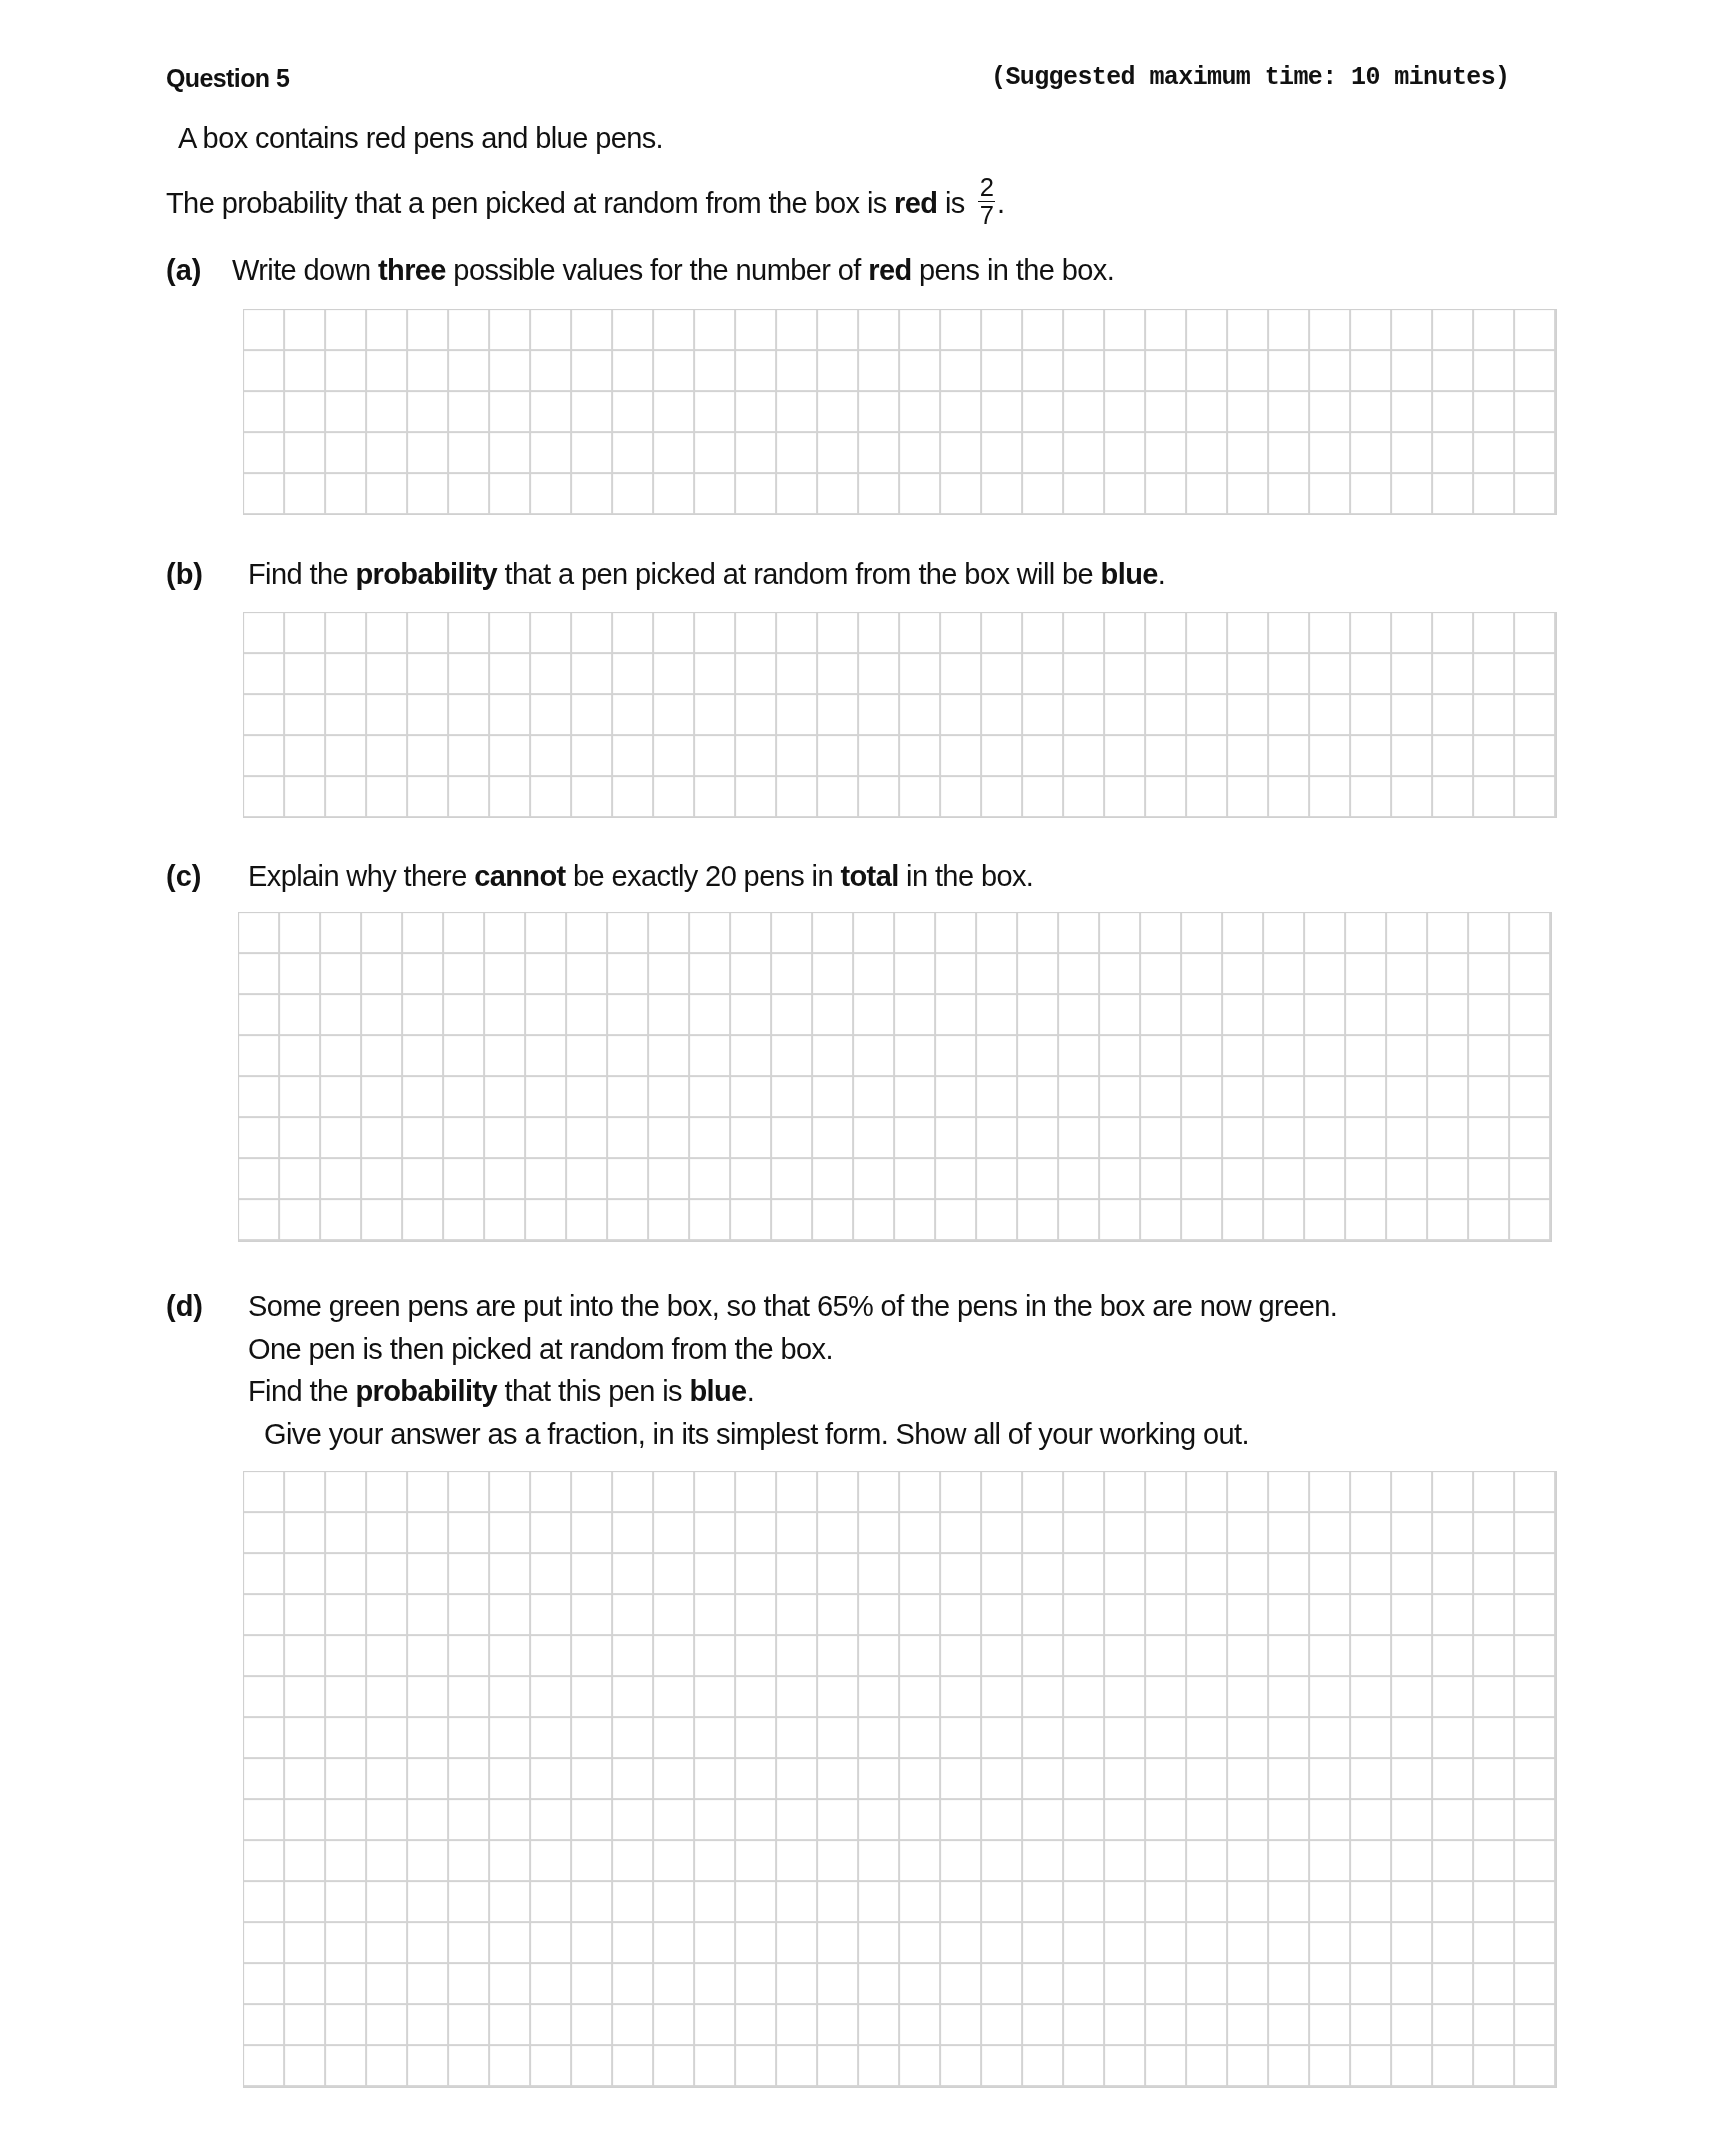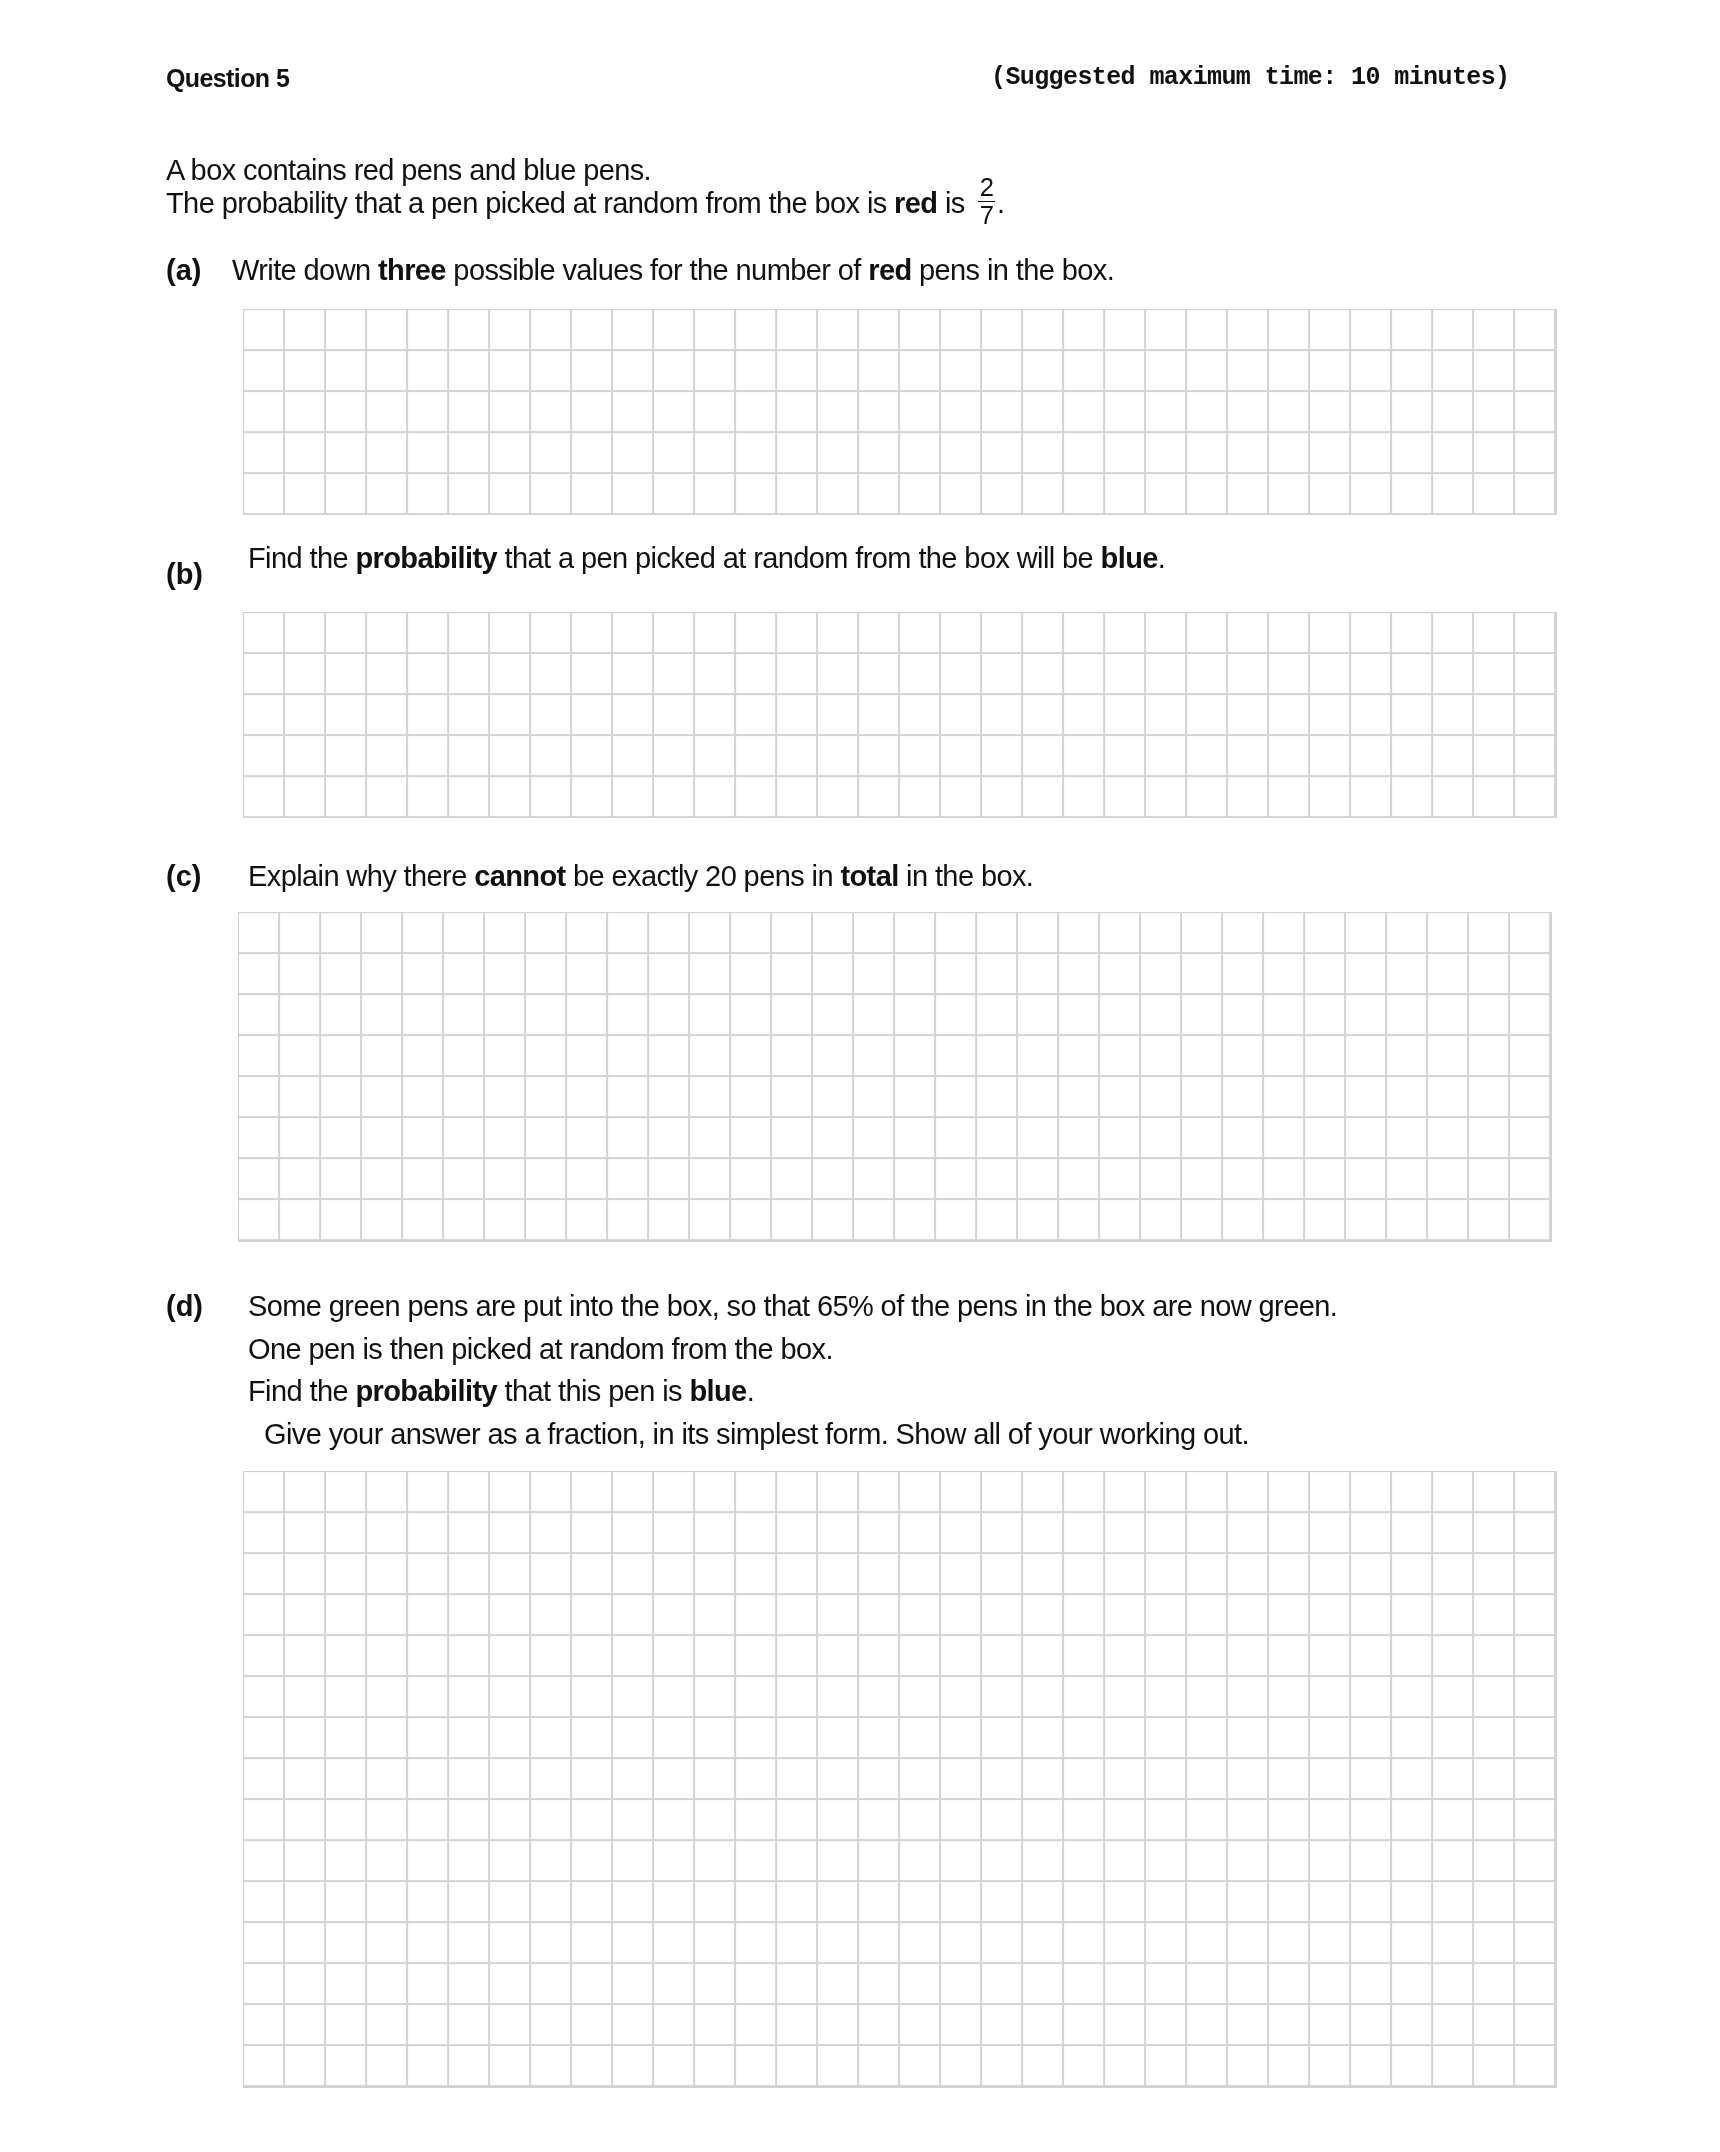--- a/index.html
+++ b/index.html
@@ -18,33 +18,33 @@
             linear-gradient(to right, #d3d3d3 0, #d3d3d3 1.9px, transparent 1.9px),
             linear-gradient(to bottom, #d3d3d3 0, #d3d3d3 1.9px, transparent 1.9px);
           background-position: -1.9px -1.9px; }
 </style>
 </head>
 <body>
 
 <div class="line heading" style="left:166px; top:59px;">Question 5</div>
 <div class="line heading" style="left:991px; top:59px;font-family:Liberation Mono, monospace;">(Suggested maximum time: 10 minutes)</div>
 
-<div class="line" style="left:166px; top:119px;margin-top:32px;">A box contains red pens and blue pens.</div>
+<div class="line" style="left:178px; top:119px;">A box contains red pens and blue pens.</div>
 <div class="line" style="left:166px; top:178px;">
   <span>The probability that a pen picked at random from the box is </span><span class="b">red</span><span> is </span><span class="frac"><span class="num">2</span><span class="den">7</span></span><span>.</span>
 </div>
 
 <div class="part-label" style="left:166px; top:251px;">(a)</div>
 <div class="line" style="left:232px; top:251px;">
   <span>Write down </span><span class="b">three</span><span> possible values for the number of </span><span class="b">red</span><span> pens in the box.</span>
 </div>
 <div class="grid" style="left:243px; top:309px; width:1314px; height:206px; background-size:41px 41px;"></div>
 
 <div class="part-label" style="left:166px; top:555px;">(b)</div>
-<div class="line" style="left:248px; top:539px;">
+<div class="line" style="left:248px; top:555px;">
   <span>Find the </span><span class="b">probability</span><span> that a pen picked at random from the box will be </span><span class="b">blue</span><span>.</span>
 </div>
 <div class="grid" style="left:243px; top:612px; width:1314px; height:206px; background-size:41px 41px;"></div>
 
 <div class="part-label" style="left:166px; top:857px;">(c)</div>
 <div class="line" style="left:248px; top:857px;">
   <span>Explain why there </span><span class="b">cannot</span><span> be exactly 20 pens in </span><span class="b">total</span><span> in the box.</span>
 </div>
 <div class="grid" style="left:238px; top:912px; width:1314px; height:330px; background-size:41px 41px;"></div>
 

